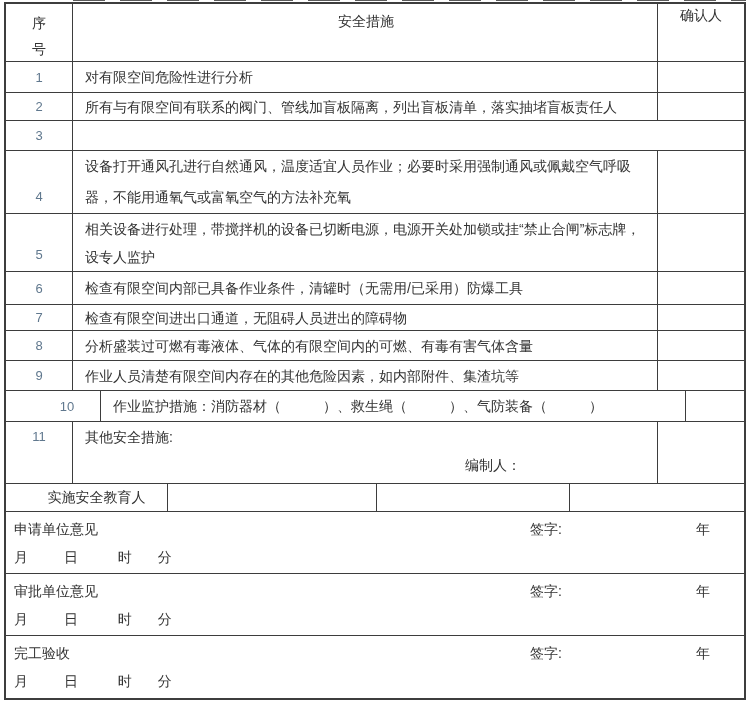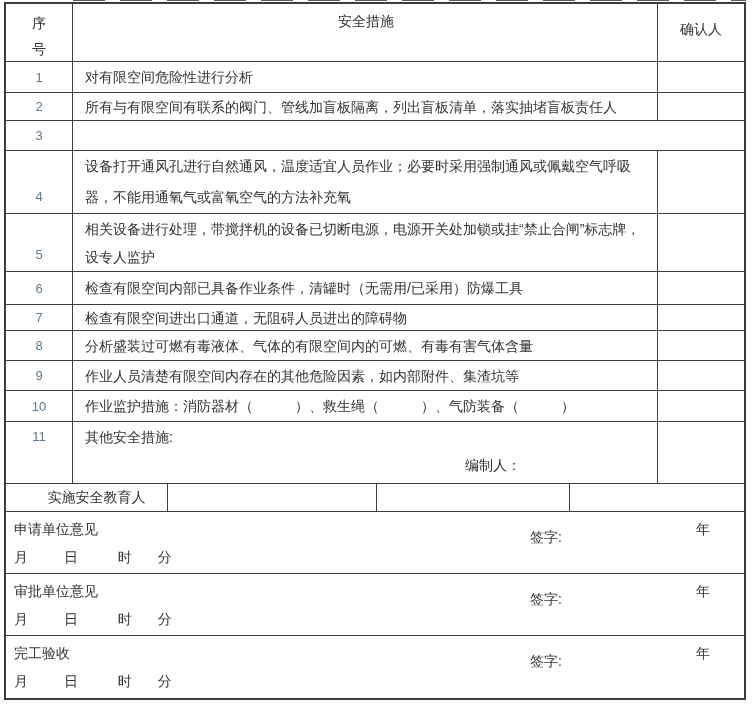--- a/index.html
+++ b/index.html
@@ -23,44 +23,44 @@
     color:#60788e;font-size:13px;}
   .cell.content{width:585px;border-right:1px solid #3d3d3d;padding:0 10px 0 12px;
     line-height:30px;}
   .cell.confirm{flex:1;}
   
   .r-header{height:58px;}
   .r-header .cell{align-items:flex-start;}
   .r-header .num{flex-direction:column;color:#333;font-size:14px;line-height:26px;
     padding-top:7px;align-items:center;display:flex;}
   .r-header .content{justify-content:center;padding-top:10px;line-height:14px;}
-  .r-header .confirm{justify-content:center;padding-top:18px;line-height:14px;text-align:right;}
+  .r-header .confirm{justify-content:center;padding-top:4px;line-height:14px;text-align:right;}
   
   .r1{height:31px;} .r2{height:28px;} .r3{height:30px;}
   .r4{height:63px;} .r5{height:58px;} .r6{height:33px;}
   .r7{height:26px;} .r8{height:30px;} .r9{height:30px;}
-  .r10{height:31px;} .r11{height:62px;} .redu{height:28px;padding-left:20px;}
+  .r10{height:31px;padding-left:28px;} .r11{height:62px;} .redu{height:28px;padding-left:20px;}
   .num-bottom .num{align-items:flex-end;padding-bottom:9px;}
   .r11 .num{align-items:flex-start;padding-top:7px;}
   .r11 .content{display:block;padding-top:1px;line-height:28px;}
   .r11 .maker{display:block;margin-left:380px;}
   .multi .content{line-height:31px;}
   .r5.multi .content{line-height:28px;}
   
   .redu .cell{border-right:1px solid #3d3d3d;}
   .redu .cell:last-child{border-right:none;}
   .edu-label{width:142px;justify-content:center;}
   .edu-b1{width:209px;} .edu-b2{width:193px;} .edu-b3{flex:1;}
   
   .section{position:relative;height:62px;box-sizing:border-box;
     border-bottom:1px solid #3d3d3d;display:block;padding:3px 0 0 0;}
   .section:last-child{border-bottom:none;}
   .sec-line{position:relative;height:28px;line-height:28px;}
   .sec-title{position:absolute;left:8px;top:0;}
-  .sec-sign{position:absolute;left:524px;top:8px;}
+  .sec-sign{position:absolute;left:524px;top:0;}
   .sec-year{position:absolute;left:690px;top:0;}
   .dp{display:inline-block;}
   .dp-1{margin-left:8px;} .dp-2{margin-left:32px;}
   .dp-3{margin-left:36px;} .dp-4{margin-left:22px;}
 </style>
 </head>
 <body>
 
 <div class="page">
   <div class="remnant"></div>

